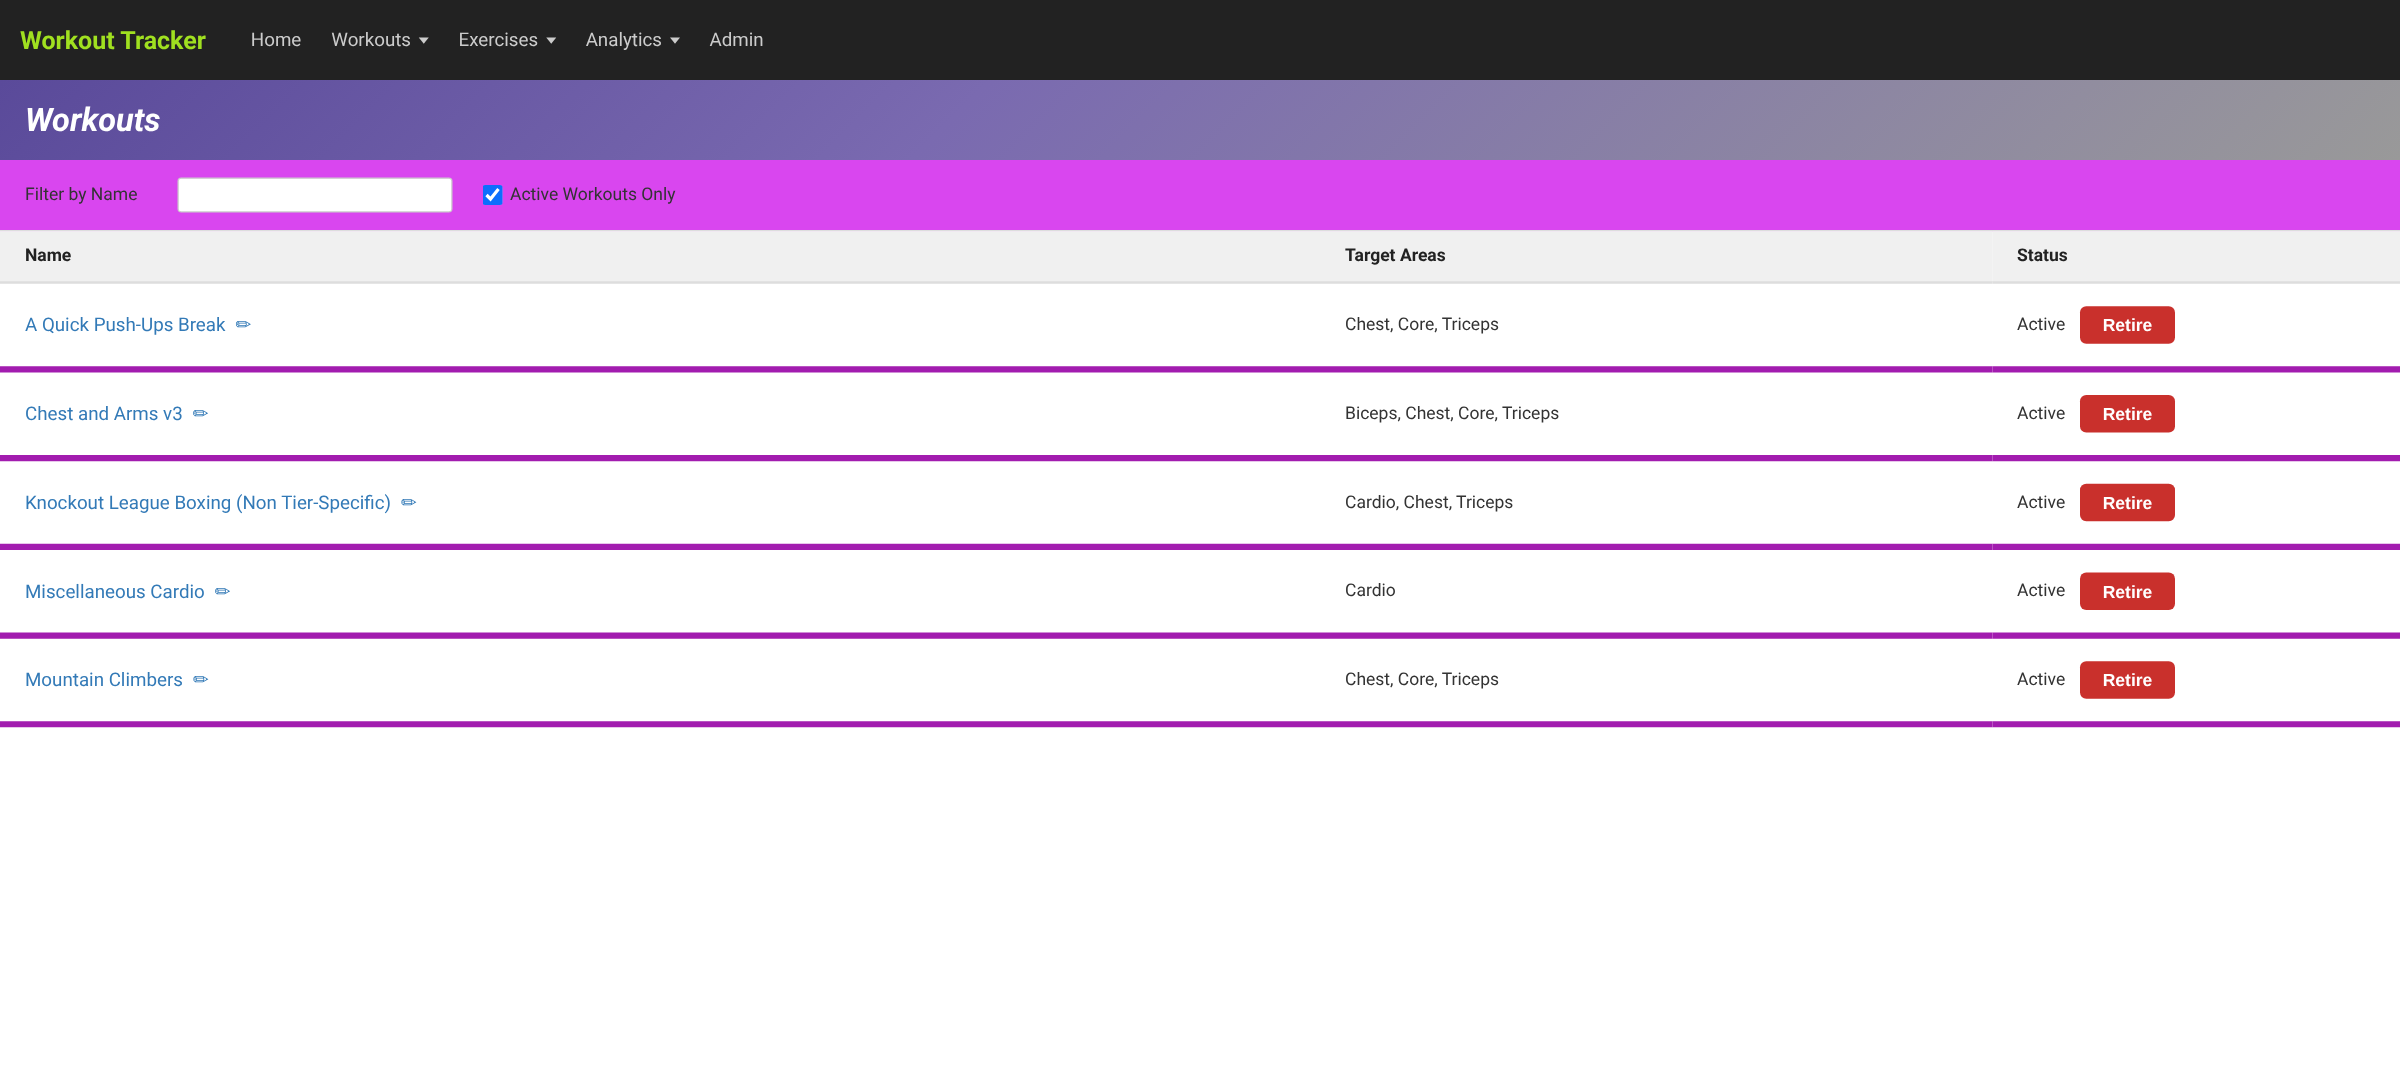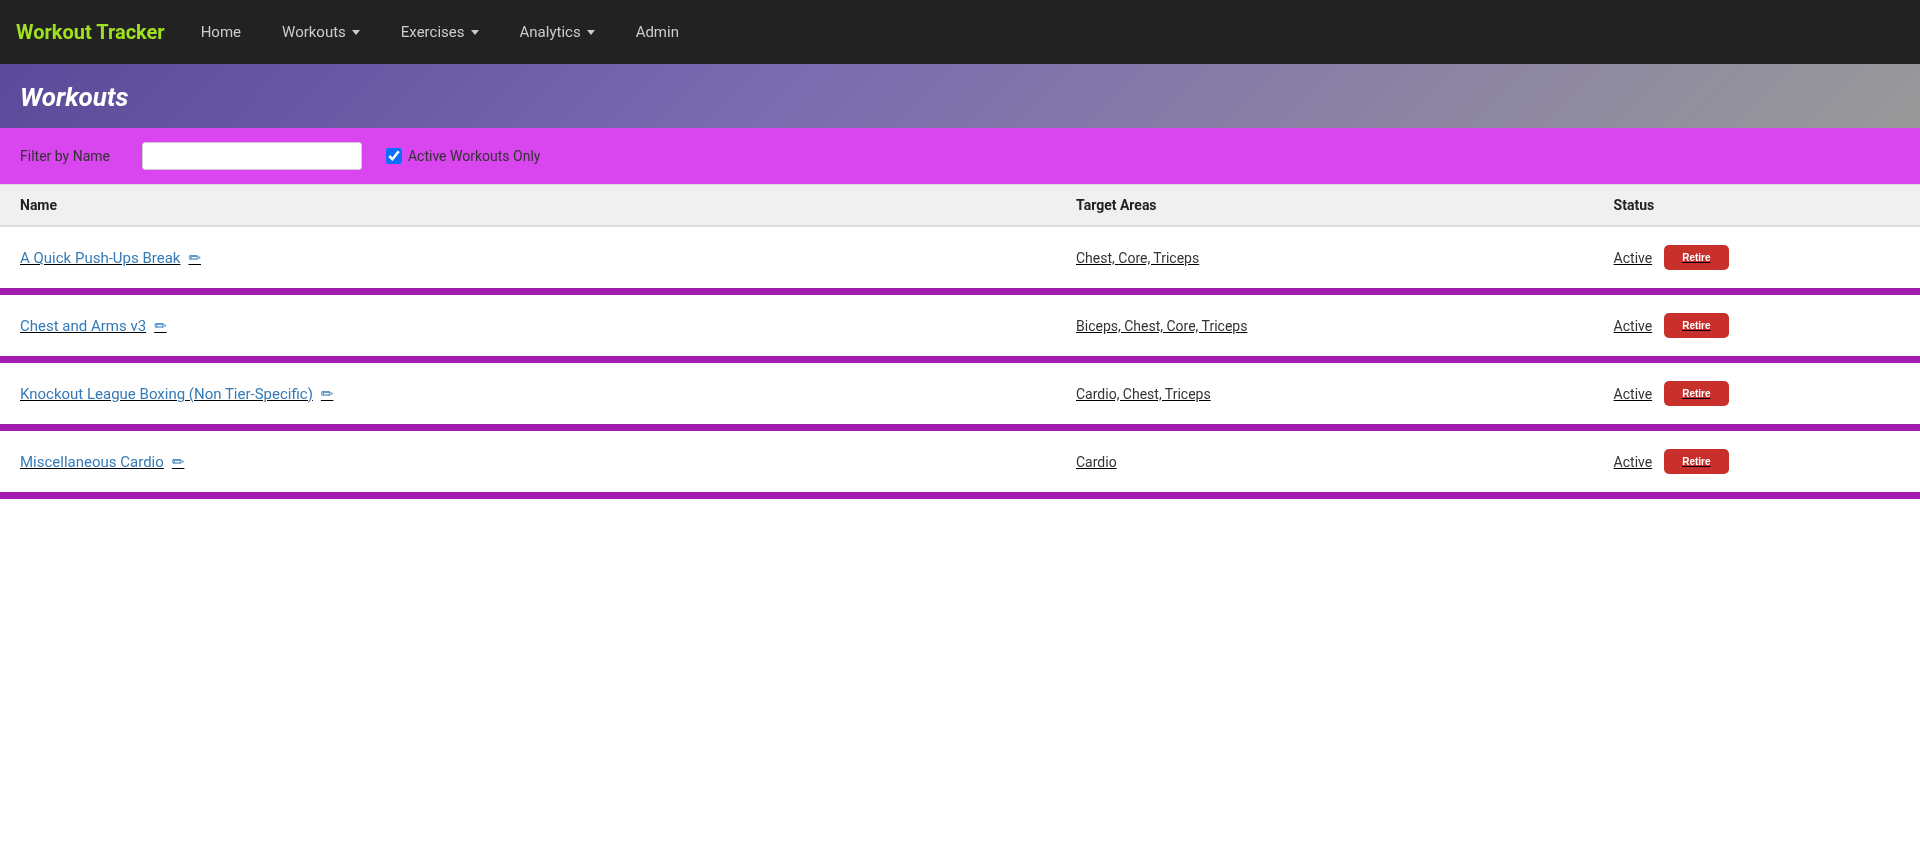--- a/index.html
+++ b/index.html
@@ -20,21 +20,21 @@
       font-weight: bold;
       margin-right: 24px;
       white-space: nowrap;
       text-decoration: none;
     }
     .navbar-nav {
       display: flex;
       align-items: center;
       list-style: none;
       flex: 1;
-      gap: 17px;
+      gap: 0;
     }
     .nav-item {
       position: relative;
     }
     .nav-link {
       color: #ccc;
       text-decoration: none;
       padding: 8px 12px;
       display: flex;
       align-items: center;
@@ -120,22 +120,21 @@
       border-bottom: 2px solid #ddd;
     }
     .workout-table th {
       padding: 12px 20px;
       text-align: left;
       font-weight: bold;
       font-size: 14px;
       color: #222;
     }
     .workout-table tbody tr {
-      border-bottom: 7px solid #a21caf;
-      text-decoration: underline;
+      border-bottom: 5px solid #a21caf;
     }
     .workout-table td {
       padding: 18px 20px;
       font-size: 14px;
       color: #333;
       vertical-align: middle;
     }
     .workout-link {
       color: #337ab7;
       text-decoration: none;
@@ -150,21 +149,21 @@
     .status-text {
       color: #333;
       margin-right: 12px;
     }
     .retire-btn {
       background-color: #c9302c;
       color: #fff;
       border: none;
       padding: 7px 18px;
       border-radius: 5px;
-      font-size: 10px;
+      font-size: 14px;
       font-weight: bold;
       cursor: pointer;
     }
     .td-status {
       display: flex;
       align-items: center;
     }
     .col-name { width: 55%; }
     .col-target { width: 28%; }
     .col-status { width: 17%; }
@@ -261,14 +260,24 @@
       <tr>
         <td class="col-name"><a class="workout-link" href="#">Miscellaneous Cardio</a><span class="edit-icon">✏</span></td>
         <td class="col-target">Cardio</td>
         <td class="col-status">
           <div class="td-status">
             <span class="status-text">Active</span>
             <button class="retire-btn">Retire</button>
           </div>
         </td>
       </tr>
+      <tr>
+        <td class="col-name"><a class="workout-link" href="#">Mountain Climbers</a><span class="edit-icon">✏</span></td>
+        <td class="col-target">Chest, Core, Triceps</td>
+        <td class="col-status">
+          <div class="td-status">
+            <span class="status-text">Active</span>
+            <button class="retire-btn">Retire</button>
+          </div>
+        </td>
+      </tr>
     </tbody>
 </table>
 
 </body></html>

